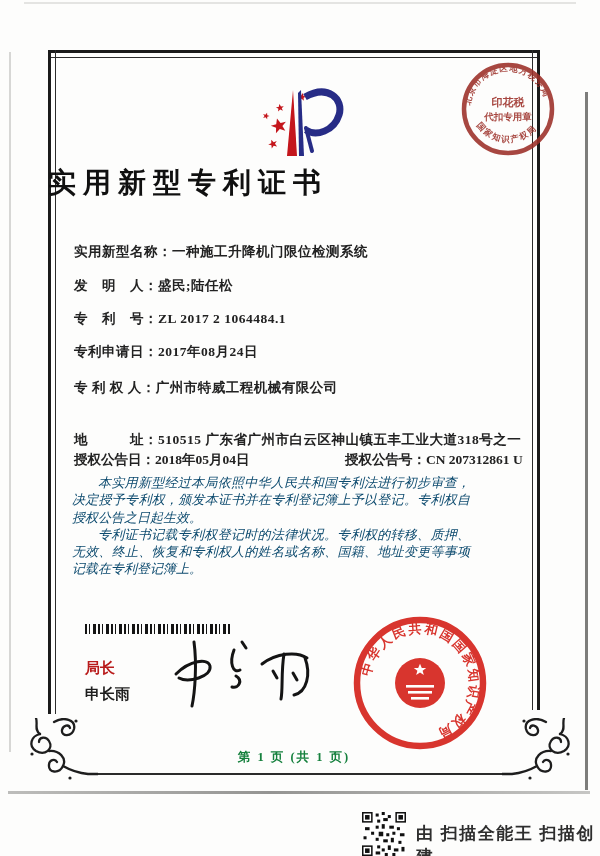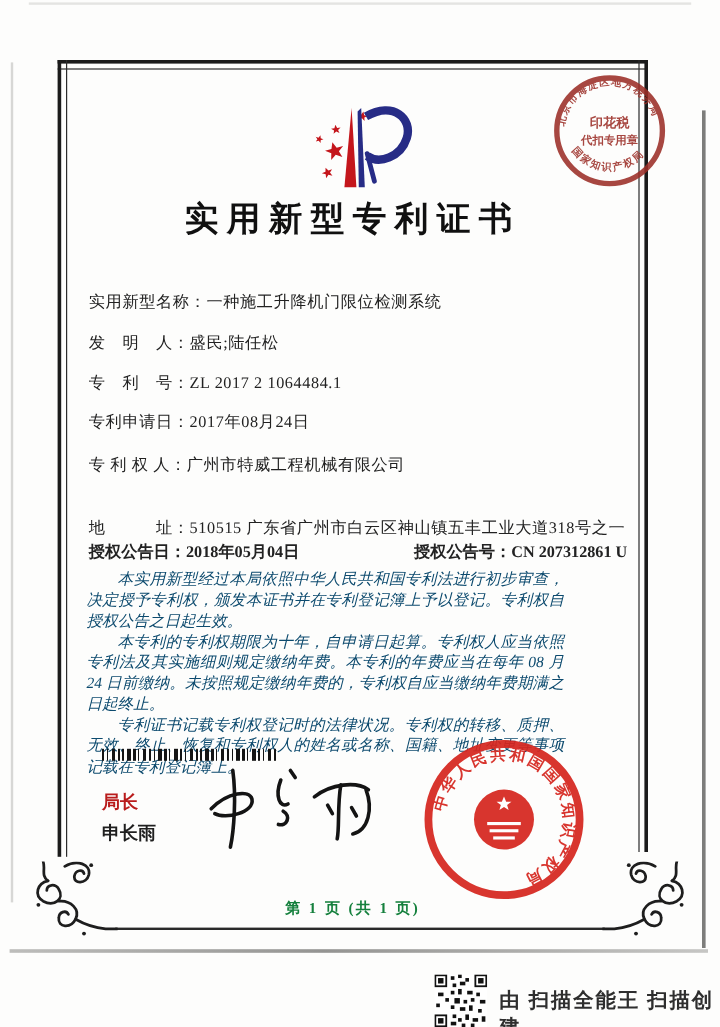--- a/index.html
+++ b/index.html
@@ -19,24 +19,24 @@
   .frame-right{position:absolute;left:532px;top:50px;width:4px;height:660px;
                border-right:3px solid #1b1b1b;border-left:1px solid #2b2b2b;}
   .frame-bottom{position:absolute;left:96px;top:773px;width:408px;height:2px;background:#2a2a2a;}
   .flourish{position:absolute;width:72px;height:72px;}
   .flourish-bl{left:26px;top:718px;}
   .flourish-br{left:502px;top:718px;transform:scaleX(-1);}
   
   .cert-no{position:absolute;left:74px;top:85px;font-size:13.5px;font-weight:700;
            letter-spacing:3px;color:#222;}
   .logo{position:absolute;left:254px;top:84px;width:92px;height:76px;}
-  .title{position:absolute;left:48px;top:164px;width:492px;text-align:center;
+  .title{position:absolute;left:48px;top:164px;width:492px;
          font-size:28px;font-weight:700;letter-spacing:7px;color:#101010;}
   
-  .field-row{position:absolute;left:74px;width:452px;font-size:13.5px;font-weight:400;
+  .field-row{position:absolute;left:74px;width:452px;font-size:13.5px;font-weight:700;
              color:#222;letter-spacing:.5px;line-height:17px;}
   .field-row .lab{white-space:nowrap;}
   .r1{top:243px}.r2{top:277px}.r3{top:310px}.r4{top:343px}.r5{top:379px}.r6{top:431px}
   .grant-row{position:absolute;left:74px;top:451px;width:470px;font-size:13.5px;
              font-weight:700;color:#222;}
   .grant-no{position:absolute;left:271px;top:0;}
   
   .body-text{position:absolute;left:72px;top:474px;width:398px;font-size:13px;
              line-height:17.3px;color:#0c4a6e;text-align:justify;font-style:italic;
              font-weight:500;}
@@ -149,21 +149,20 @@
 
   <div class="grant-row">
     <span>授权公告日：</span><span>2018年05月04日</span>
     <span class="grant-no">
       <span>授权公告号：</span><span>CN 207312861 U</span>
     </span>
   </div>
 
   <div class="body-text">
     <p>本实用新型经过本局依照中华人民共和国专利法进行初步审查，决定授予专利权，颁发本证书并在专利登记簿上予以登记。专利权自授权公告之日起生效。</p>
-    <p>本专利的专利权期限为十年，自申请日起算。专利权人应当依照专利法及其实施细则规定缴纳年费。本专利的年费应当在每年 08 月 24 日前缴纳。未按照规定缴纳年费的，专利权自应当缴纳年费期满之日起终止。</p>
     <p>专利证书记载专利权登记时的法律状况。专利权的转移、质押、无效、终止、恢复和专利权人的姓名或名称、国籍、地址变更等事项记载在专利登记簿上。</p>
   </div>
 
   <div class="barcode"></div>
 
   <div class="director-title">局长</div>
   <div class="director-name">申长雨</div>
 
   <svg class="signature" viewBox="0 0 170 82">
     <g stroke="#141414" stroke-width="3" fill="none" stroke-linecap="round">

